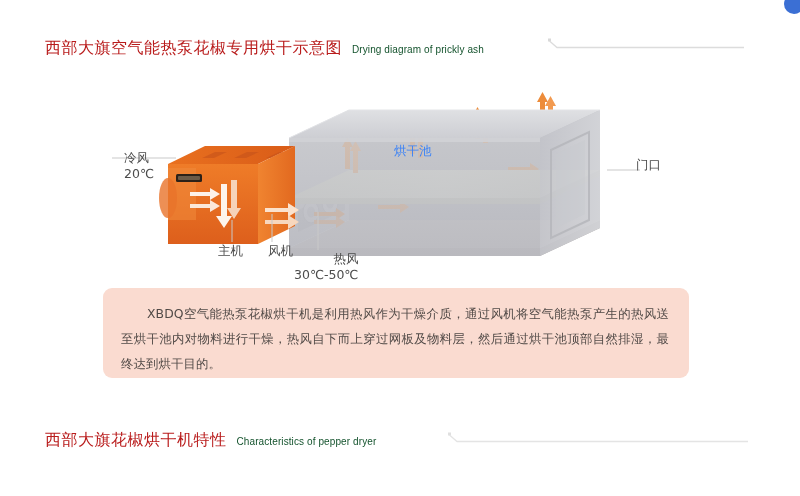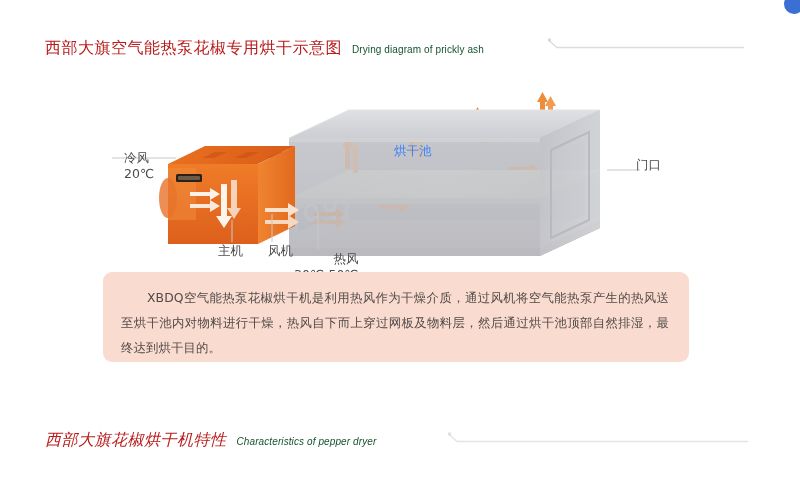--- a/index.html
+++ b/index.html
@@ -41,21 +41,21 @@
     letter-spacing: 0.5px;
     font-family: "DejaVu Sans", sans-serif;
   }
   .head-en {
     color: #14532d;
     font-size: 10px;
     margin-left: 10px;
     letter-spacing: 0.1px;
   }
   #head-top { top: 38px; }
-  #head-bottom { top: 430px; font-style: italic; }
+  #head-bottom { top: 430px; }
 
   .head-rule {
     position: absolute;
     height: 14px;
   }
   .head-rule svg { display: block; }
 
   #rule-top  { left: 548px; top: 38px; }
   #rule-bottom { left: 448px; top: 432px; }
 
@@ -83,21 +83,21 @@
   #label-door  { left: 636px; top: 157px; }
   #label-host  { left: 218px; top: 243px; }
   #label-fan   { left: 268px; top: 243px; }
   #label-hot   { left: 294px; top: 251px; text-align: center; }
   #label-hot .l1 { display: block; text-align: right; }
 
   
   #desc-box {
     position: absolute;
     left: 103px;
-    top: 272px;
+    top: 288px;
     width: 586px;
     height: 90px;
     background: #fadbd0;
     border-radius: 9px;
     padding: 14px 20px 0 18px;
   }
   #desc-text {
     color: #514a47;
     font-size: 12.4px;
     line-height: 2.0;

